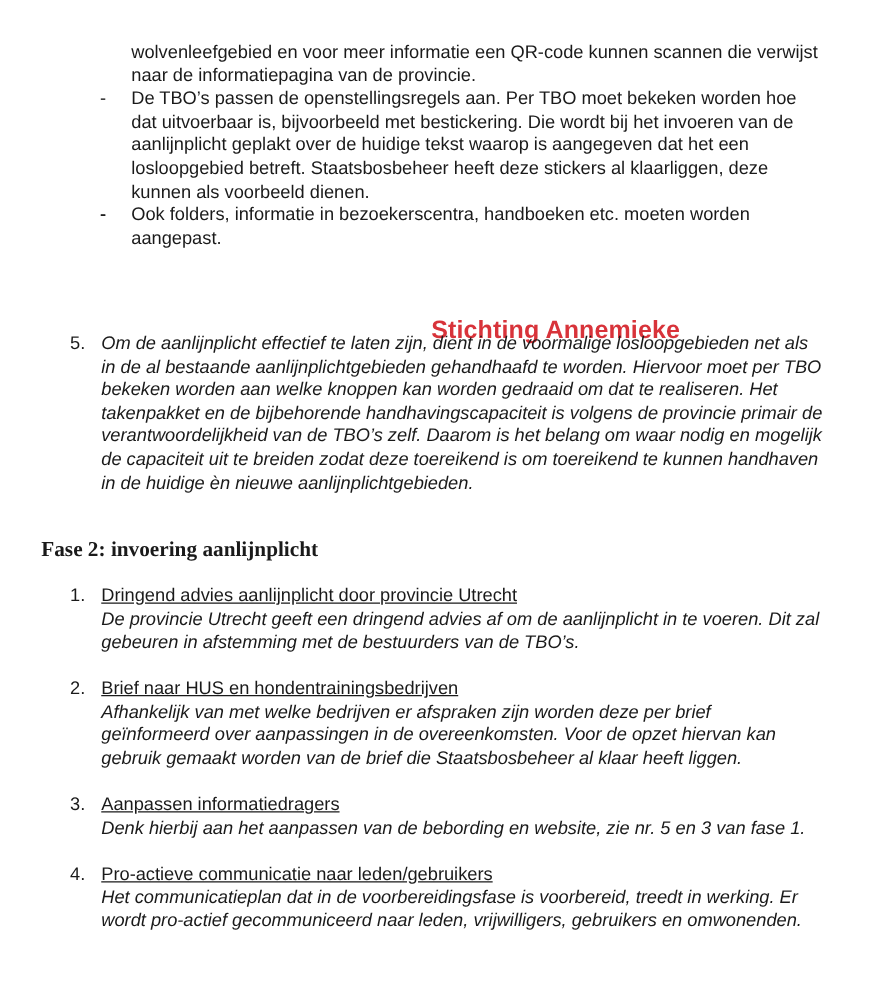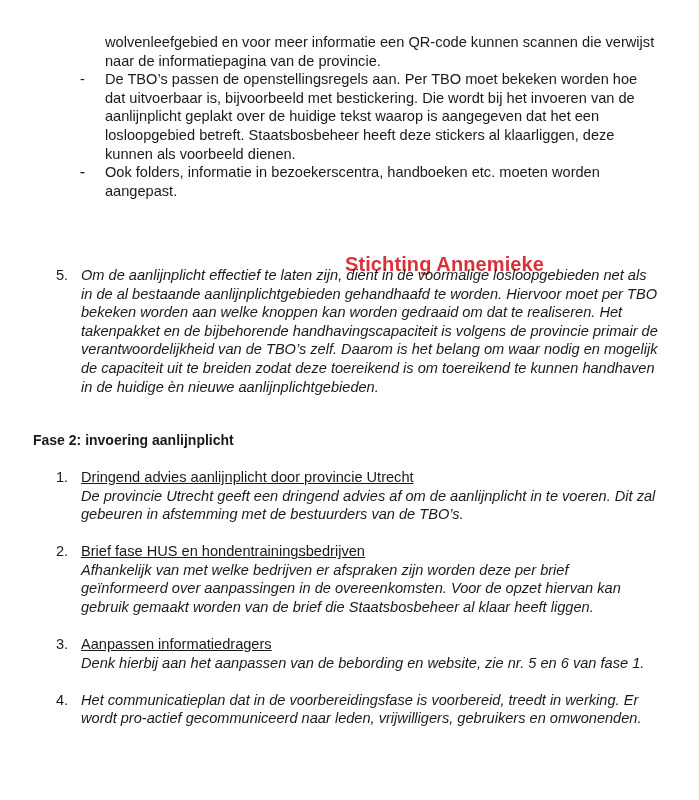--- a/index.html
+++ b/index.html
@@ -76,21 +76,22 @@
   .block-fase1-5 {
     position: absolute;
     left: 0; top: 266px;
     width: 699px;
   }
   .fase2-title {
     position: absolute;
     left: 33px;
     top: 431px;
     font-weight: bold;
-    font-size: 14px;
+    font-size: 17px;
+    font-family: Liberation Serif, serif;
   }
   .fase2-title .rest { font-weight: bold; }
   .fase2-list {
     position: absolute;
     left: 0;
     top: 468px;
     width: 699px;
   }
   .fase2-list .numbered {
     margin-bottom: 18.4px;
@@ -130,27 +131,28 @@
   </div>
 
   <div class="fase2-list">
     <div class="numbered">
       <span class="num">1.</span>
       <span class="head">Dringend advies aanlijnplicht door provincie Utrecht</span>
       <span class="body">De provincie Utrecht geeft een dringend advies af om de aanlijnplicht in te voeren. Dit zal gebeuren in afstemming met de bestuurders van de TBO’s.</span>
     </div>
     <div class="numbered">
       <span class="num">2.</span>
-      <span class="head">Brief fase HUS en hondentrainingsbedrijven</span>
+      <span class="head">Brief naar HUS en hondentrainingsbedrijven</span>
       <span class="body">Afhankelijk van met welke bedrijven er afspraken zijn worden deze per brief geïnformeerd over aanpassingen in de overeenkomsten. Voor de opzet hiervan kan gebruik gemaakt worden van de brief die Staatsbosbeheer al klaar heeft liggen.</span>
     </div>
     <div class="numbered">
       <span class="num">3.</span>
       <span class="head">Aanpassen informatiedragers</span>
-      <span class="body">Denk hierbij aan het aanpassen van de bebording en website, zie nr. 5 en 6 van fase 1.</span>
+      <span class="body">Denk hierbij aan het aanpassen van de bebording en website, zie nr. 5 en 3 van fase 1.</span>
     </div>
     <div class="numbered">
       <span class="num">4.</span>
+      <span class="head">Pro-actieve communicatie naar leden/gebruikers</span>
       <span class="body">Het communicatieplan dat in de voorbereidingsfase is voorbereid, treedt in werking. Er wordt pro-actief gecommuniceerd naar leden, vrijwilligers, gebruikers en omwonenden.</span>
     </div>
   </div>
 
 </div>
 
 </body></html>

